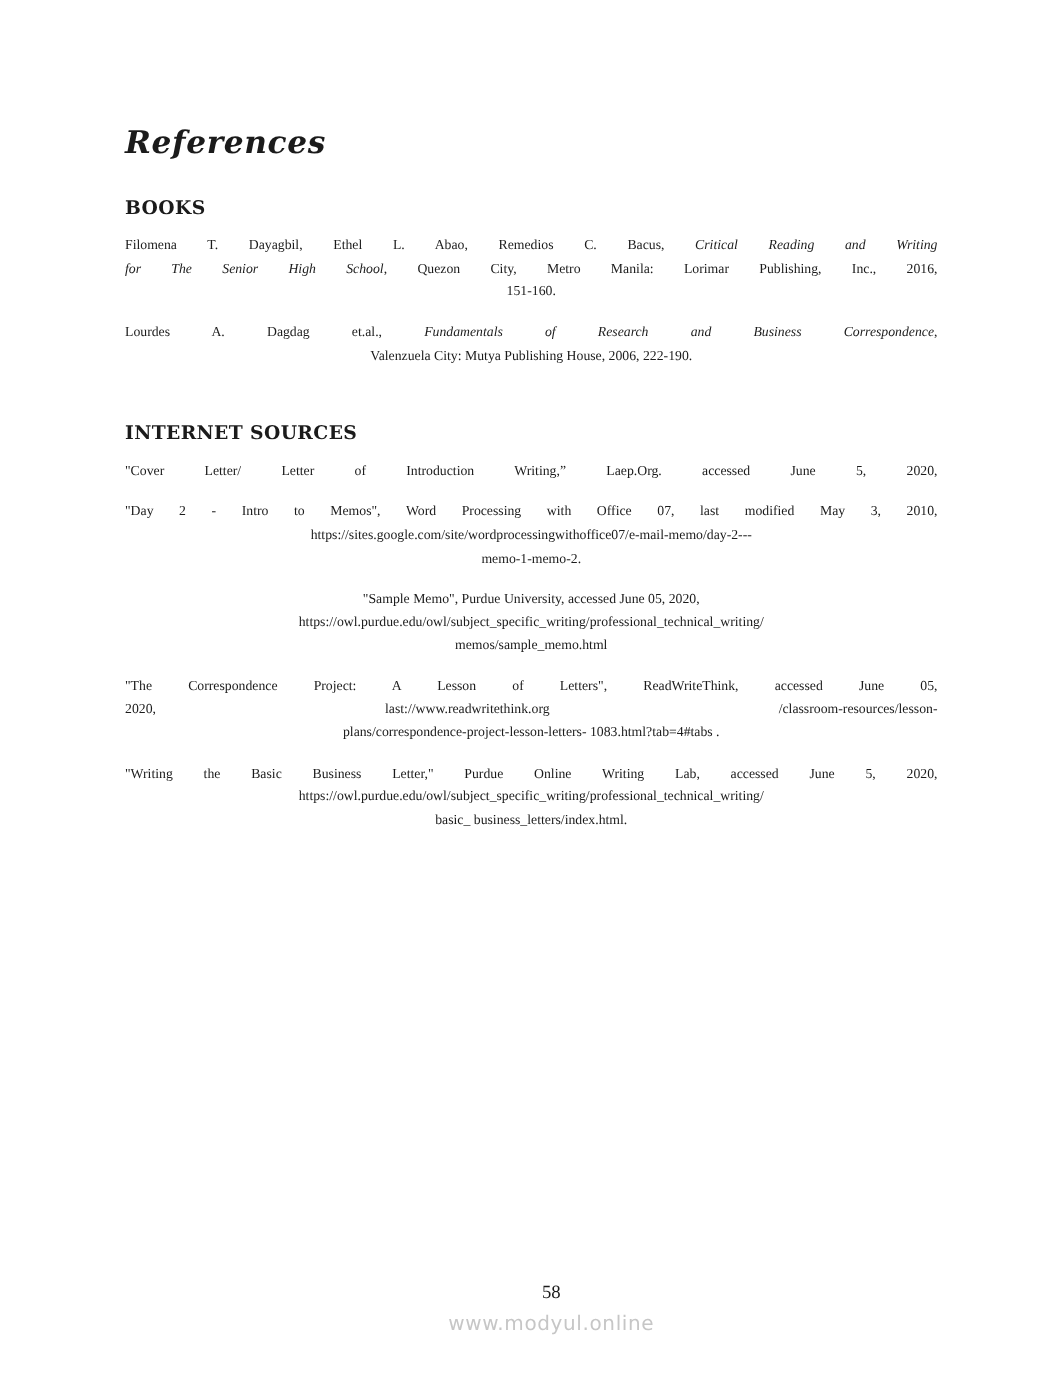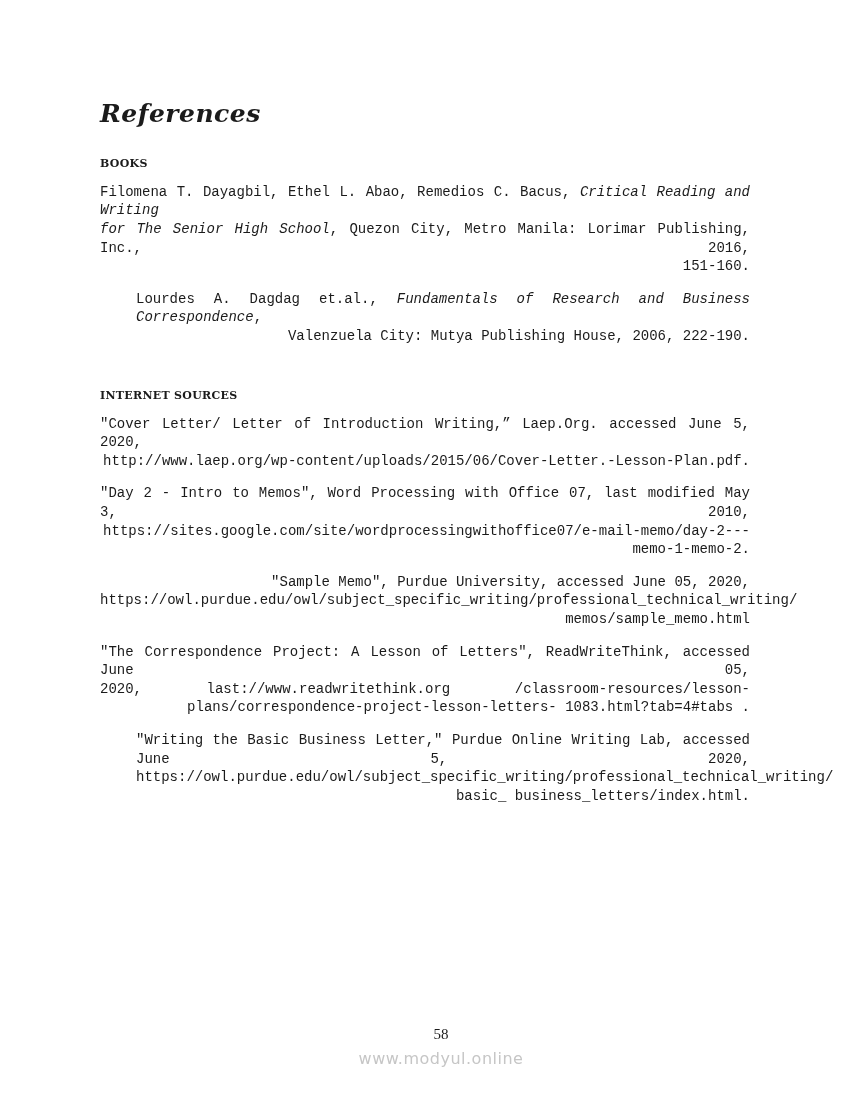--- a/index.html
+++ b/index.html
@@ -30,40 +30,38 @@
     font-size: 25px;
     line-height: 1.15;
     letter-spacing: 0.5px;
     margin: 0 0 29px 0;
   }
   .section + .section {
     margin-top: 44px;
   }
   .section-heading {
     font-family: "DejaVu Serif", serif;
-    font-size: 11px;
+    font-size: 15px;
     font-weight: bold;
     letter-spacing: 0.3px;
     line-height: 1.1;
     margin: 0 0 13px 0;
   }
   .reference {
-    font-size: 14px;
+    font-size: 11px;
     line-height: 18.6px;
     margin: 0 0 14px 0;
     word-break: normal;
     hyphens: none;
-    font-family: Liberation Mono, monospace;
   }
   .reference:last-child {
     margin-bottom: 0;
-    margin-left: 36px;
   }
   .ref-line {
-    text-align: right;
+    text-align: center;
   }
   .ref-line.justified {
     text-align: justify;
     text-align-last: justify;
   }
   .italic {
     font-style: italic;
   }
   .page-number {
     position: absolute;
@@ -103,21 +101,20 @@
           </div>
           <div class="reference">
             <div class="ref-line justified"><span>Lourdes A. Dagdag et.al., </span><span class="italic">Fundamentals of Research and Business Correspondence</span><span>,</span></div>
             <div class="ref-line"><span>Valenzuela City: Mutya Publishing House, 2006, 222-190.</span></div>
           </div>
         </div>
         <div class="section">
           <h2 class="section-heading">INTERNET SOURCES</h2>
           <div class="reference">
             <div class="ref-line justified"><span>"Cover Letter/ Letter of Introduction Writing,” Laep.Org. accessed June 5, 2020,</span></div>
-            <div class="ref-line"><span>http://www.laep.org/wp-content/uploads/2015/06/Cover-Letter.-Lesson-Plan.pdf.</span></div>
           </div>
           <div class="reference">
             <div class="ref-line justified"><span>"Day 2 - Intro to Memos", Word Processing with Office 07, last modified May 3, 2010,</span></div>
             <div class="ref-line"><span>https://sites.google.com/site/wordprocessingwithoffice07/e-mail-memo/day-2---</span></div>
             <div class="ref-line"><span>memo-1-memo-2.</span></div>
           </div>
           <div class="reference">
             <div class="ref-line"><span>"Sample Memo", Purdue University, accessed June 05, 2020,</span></div>
             <div class="ref-line"><span>https://owl.purdue.edu/owl/subject_specific_writing/professional_technical_writing/</span></div>
             <div class="ref-line"><span>memos/sample_memo.html</span></div>

